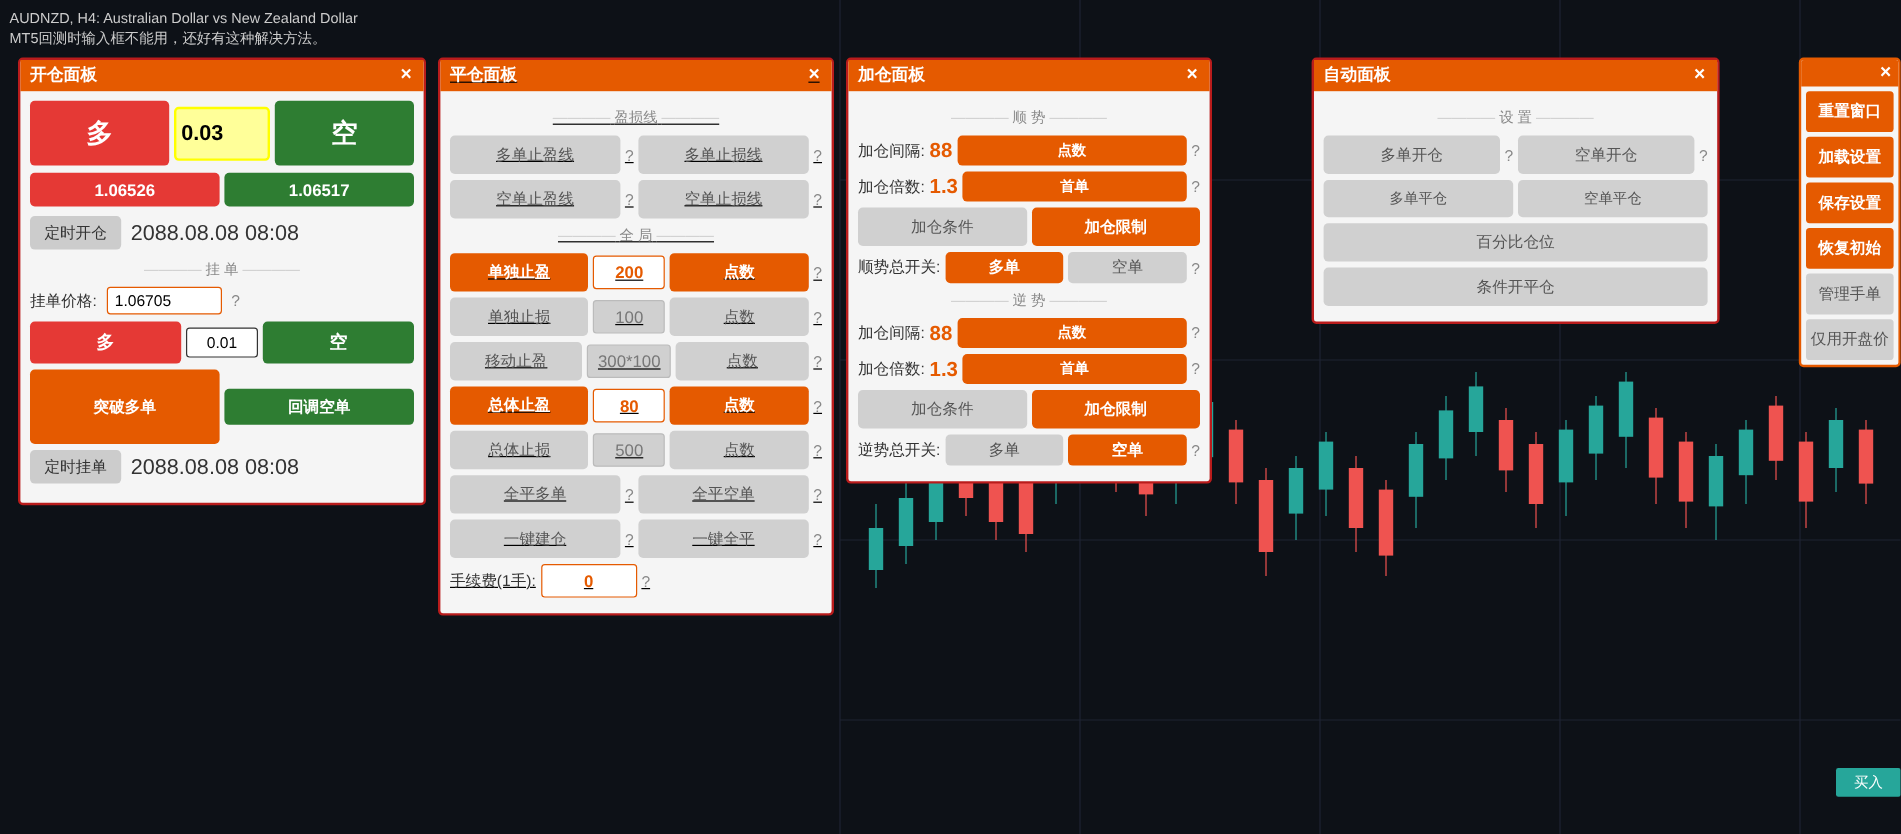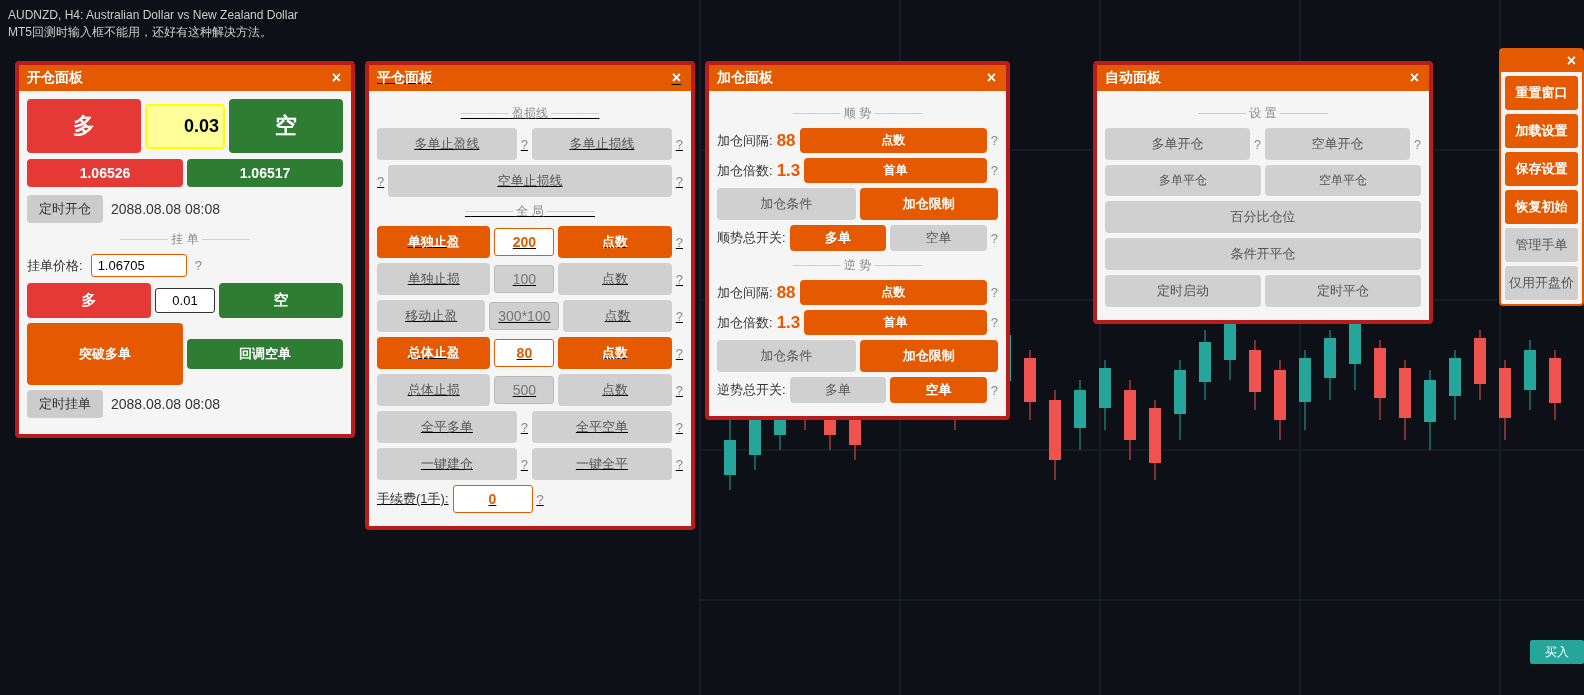--- a/index.html
+++ b/index.html
@@ -32,24 +32,23 @@
       top: 24px; left: 8px;
       color: #ccc;
       font-size: 12px;
       z-index: 1;
     }
 
     
     .panel {
       position: absolute;
       background: #f5f5f5;
-      border: 4px solid #b91c1c;
+      border: 2px solid #b91c1c;
       border-radius: 4px;
       z-index: 10;
-      margin-top: 13px;
     }
 
     .panel-header {
       background: #e55a00;
       color: white;
       font-size: 14px;
       font-weight: bold;
       padding: 4px 8px;
       display: flex;
       align-items: center;
@@ -106,21 +105,21 @@
       border-radius: 4px;
       padding: 12px 20px;
       cursor: pointer;
       flex: 1;
     }
 
     .lot-input-box {
       background: #ffff99;
       border: 2px solid #ff0;
       border-radius: 4px;
-      text-align: right;
+      text-align: left;
       font-size: 18px;
       font-weight: bold;
       width: 80px;
       padding: 10px 4px;
     }
 
     .price-row {
       display: flex;
       gap: 4px;
       margin-bottom: 8px;
@@ -161,21 +160,21 @@
       background: #ccc;
       color: #333;
       font-size: 13px;
       border: none;
       border-radius: 4px;
       padding: 5px 12px;
       cursor: pointer;
     }
 
     .timer-text {
-      font-size: 14px;
+      font-size: 18px;
       color: #333;
     }
 
     
     .section-divider {
       text-align: center;
       font-size: 12px;
       color: #888;
       margin: 6px 0;
       position: relative;
@@ -621,20 +620,21 @@
       <span>盈损线</span>
     </div>
 
     <div class="flex-row">
       <button class="btn-gray">多单止盈线</button>
       <span class="q-mark">?</span>
       <button class="btn-gray">多单止损线</button>
       <span class="q-mark">?</span>
     </div>
     <div class="flex-row">
+      <button class="btn-gray">空单止盈线</button>
       <span class="q-mark">?</span>
       <button class="btn-gray">空单止损线</button>
       <span class="q-mark">?</span>
     </div>
 
     <div class="section-divider">
       <span>全 局</span>
     </div>
 
     <div class="flex-row">
@@ -785,24 +785,20 @@
     </div>
 
     <div class="flex-row">
       <button class="btn-gray">百分比仓位</button>
     </div>
 
     <div class="flex-row">
       <button class="btn-gray">条件开平仓</button>
     </div>
 
-    <div class="flex-row">
-      <button class="btn-gray">定时启动</button>
-      <button class="btn-gray">定时平仓</button>
-    </div>
   </div>
 </div>
 
 <div class="panel-settings-small">
   <div class="panel-header">
     <span>设置</span>
     <button class="close-btn">×</button>
   </div>
   <div class="panel-content">
     <div class="settings-row">

